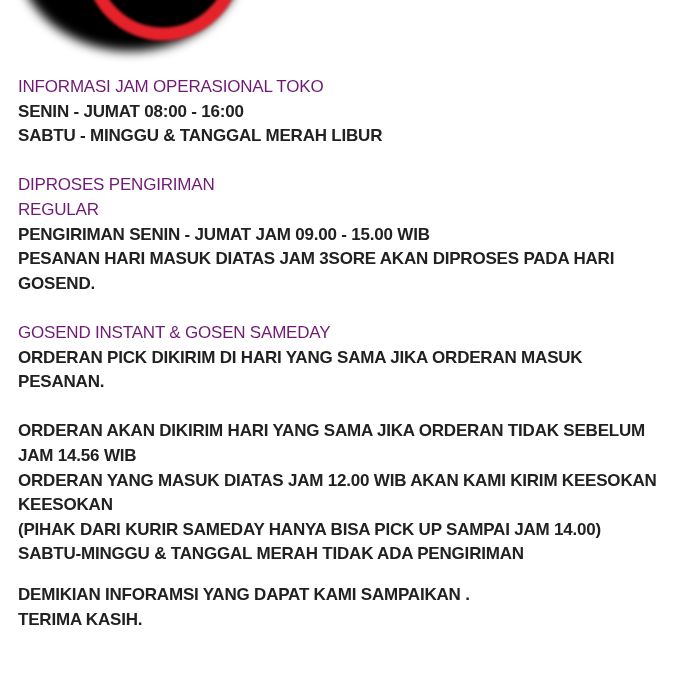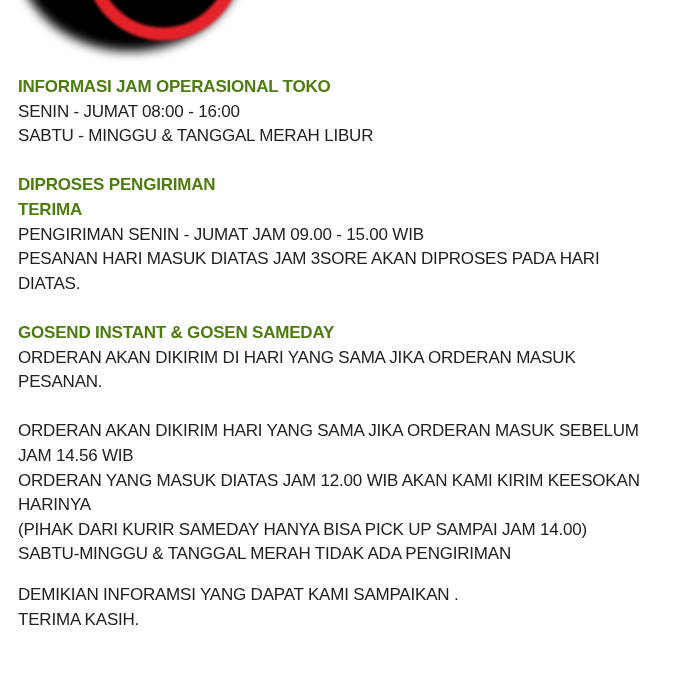--- a/index.html
+++ b/index.html
@@ -33,25 +33,25 @@
     letter-spacing: -0.2px;
   }
   section {
     margin: 0 0 24.6px 0;
   }
   section.closing {
     margin-top: -8px;
     margin-bottom: 0;
   }
   .h {
-    font-weight: bold;
-    color: #4d7c0f;
+    font-weight: normal;
+    color: #701a75;
   }
   .ln {
-    font-weight: normal;
+    font-weight: bold;
   }
 </style>
 </head>
 <body>
 
 <div class="logo">
   <svg width="280" height="75" viewBox="0 0 280 75" xmlns="http://www.w3.org/2000/svg">
     <defs>
       <filter id="softblur" x="-40%" y="-40%" width="180%" height="180%">
         <feGaussianBlur stdDeviation="5.5"></feGaussianBlur>
@@ -68,37 +68,37 @@
 <div class="content">
 
   <section>
     <div class="h">INFORMASI JAM OPERASIONAL TOKO</div>
     <div class="ln">SENIN - JUMAT 08:00 - 16:00</div>
     <div class="ln">SABTU - MINGGU &amp; TANGGAL MERAH LIBUR</div>
   </section>
 
   <section>
     <div class="h">DIPROSES PENGIRIMAN</div>
-    <div class="h">TERIMA</div>
+    <div class="h">REGULAR</div>
     <div class="ln">PENGIRIMAN SENIN - JUMAT JAM 09.00 - 15.00 WIB</div>
     <div class="ln">PESANAN HARI MASUK DIATAS JAM 3SORE AKAN DIPROSES PADA HARI</div>
-    <div class="ln">DIATAS.</div>
+    <div class="ln">GOSEND.</div>
   </section>
 
   <section>
     <div class="h">GOSEND INSTANT &amp; GOSEN SAMEDAY</div>
-    <div class="ln">ORDERAN AKAN DIKIRIM DI HARI YANG SAMA JIKA ORDERAN MASUK</div>
+    <div class="ln">ORDERAN PICK DIKIRIM DI HARI YANG SAMA JIKA ORDERAN MASUK</div>
     <div class="ln">PESANAN.</div>
   </section>
 
   <section>
-    <div class="ln">ORDERAN AKAN DIKIRIM HARI YANG SAMA JIKA ORDERAN MASUK SEBELUM</div>
+    <div class="ln">ORDERAN AKAN DIKIRIM HARI YANG SAMA JIKA ORDERAN TIDAK SEBELUM</div>
     <div class="ln">JAM 14.56 WIB</div>
     <div class="ln">ORDERAN YANG MASUK DIATAS JAM 12.00 WIB AKAN KAMI KIRIM KEESOKAN</div>
-    <div class="ln">HARINYA</div>
+    <div class="ln">KEESOKAN</div>
     <div class="ln">(PIHAK DARI KURIR SAMEDAY HANYA BISA PICK UP SAMPAI JAM 14.00)</div>
     <div class="ln">SABTU-MINGGU &amp; TANGGAL MERAH TIDAK ADA PENGIRIMAN</div>
   </section>
 
   <section class="closing">
     <div class="ln">DEMIKIAN INFORAMSI YANG DAPAT KAMI SAMPAIKAN .</div>
     <div class="ln">TERIMA KASIH.</div>
   </section>
 
 </div>

